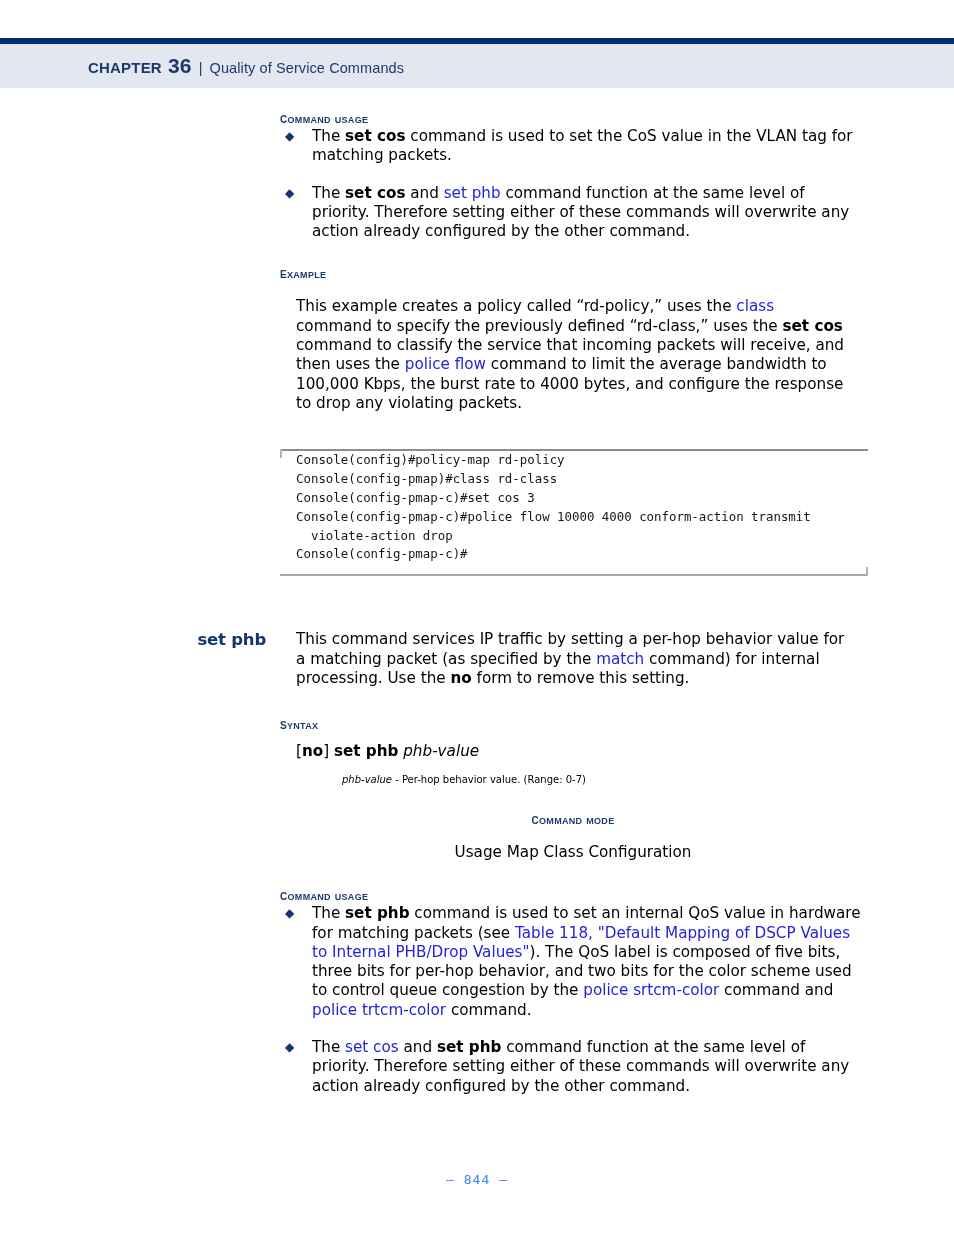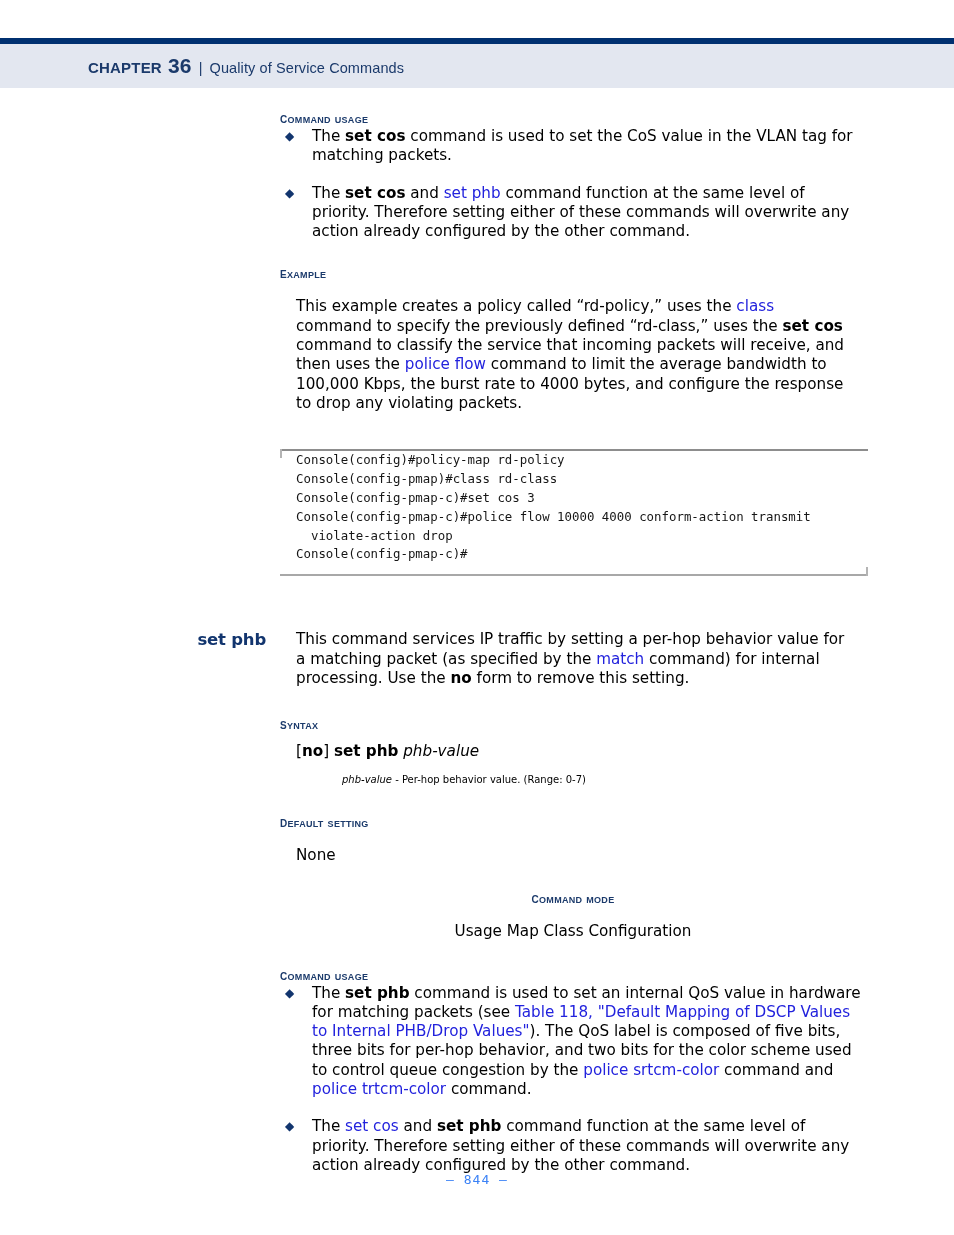--- a/index.html
+++ b/index.html
@@ -221,24 +221,20 @@
     <div class="cmd-title">set phb</div>
     <p class="para"><span>This command services IP traffic by setting a per-hop behavior value for a matching packet (as specified by the </span><span class="lnk">match</span><span> command) for internal processing. Use the </span><b>no</b><span> form to remove this setting.</span></p>
   </div>
 
   <div class="block" style="margin-top:28px;">
     <div class="sec-head">Syntax</div>
     <div class="indent1" style="margin-top:10px;margin-left:16px;"><span>[</span><b>no</b><span>] </span><b>set phb</b><span> </span><i>phb-value</i></div>
     <div class="indent2" style="margin-top:11px;"><i>phb-value</i><span> - Per-hop behavior value. (Range: 0-7)</span></div>
   </div>
 
-  <div class="block" style="margin-top:28px;">
-    <div class="sec-head">Default Setting</div>
-    <p class="para">None</p>
-  </div>
 
   <div class="block" style="margin-top:25px;text-align:center;">
     <div class="sec-head">Command Mode</div>
     <p class="para">Usage Map Class Configuration</p>
   </div>
 
   <div class="block" style="margin-top:25px;">
     <div class="sec-head">Command Usage</div>
     <ul class="bullet-list">
       <li class="bullet-item">

